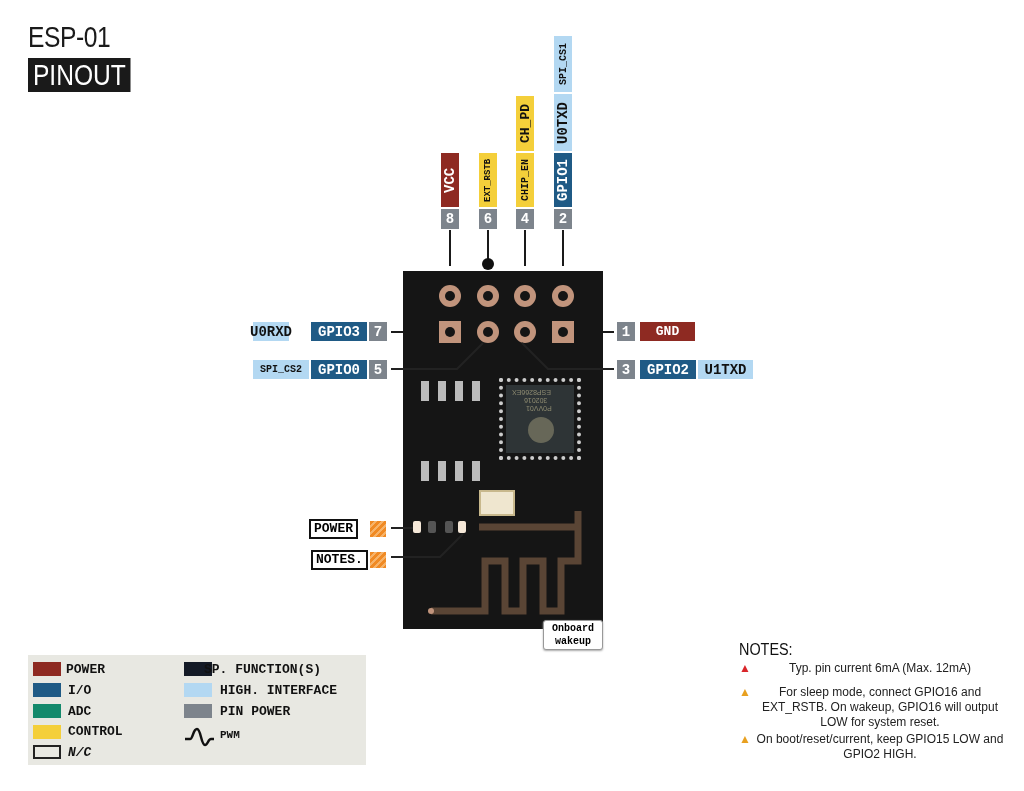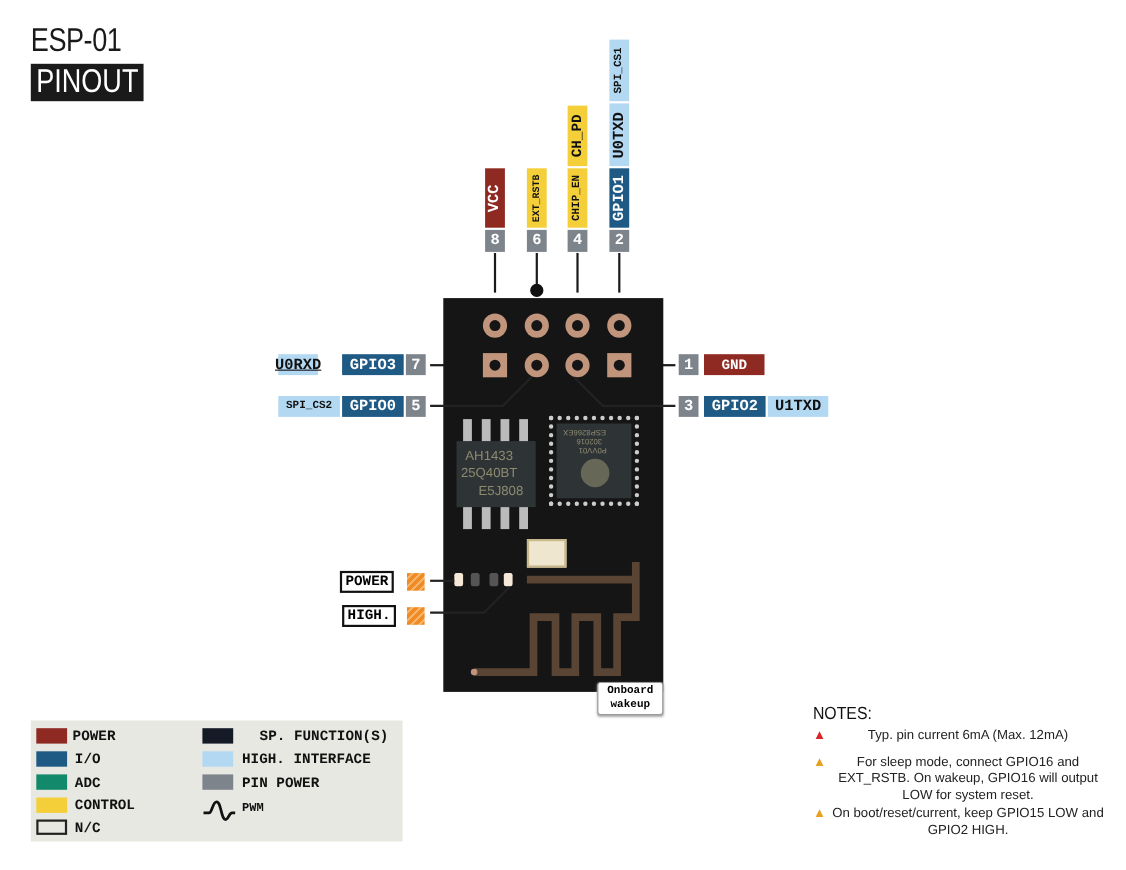--- a/index.html
+++ b/index.html
@@ -49,21 +49,21 @@
 <div class="lbl ctl mono v" style="left:516px;top:153px;width:18px;height:54px;font-size:10px;">CHIP_EN</div>
 <div class="lbl ctl mono v" style="left:516px;top:96px;width:18px;height:55px;font-size:13px;">CH_PD</div>
 <div class="line" style="left:524px;top:230px;width:2px;height:36px;"></div>
 
 <div class="lbl pin mono" style="left:554px;top:209px;width:18px;height:20px;font-size:14px;">2</div>
 <div class="lbl io mono v" style="left:554px;top:153px;width:18px;height:54px;font-size:14px;">GPIO1</div>
 <div class="lbl comm mono v" style="left:554px;top:94px;width:18px;height:57px;font-size:14px;">U0TXD</div>
 <div class="lbl comm mono v" style="left:554px;top:36px;width:18px;height:56px;font-size:10px;">SPI_CS1</div>
 <div class="line" style="left:562px;top:230px;width:2px;height:36px;"></div>
 
-<div class="lbl comm mono" style="left:253px;top:322px;width:36px;height:19px;font-size:14px;text-decoration:underline;">U0RXD</div>
+<div class="lbl comm mono" style="left:253px;top:322px;width:36px;height:19px;font-size:14px;">U0RXD</div>
 <div class="lbl io mono" style="left:311px;top:322px;width:56px;height:19px;font-size:14px;">GPIO3</div>
 <div class="lbl pin mono" style="left:369px;top:322px;width:18px;height:19px;font-size:14px;">7</div>
 <div class="line" style="left:391px;top:331px;width:36px;height:2px;"></div>
 
 <div class="lbl comm mono" style="left:253px;top:360px;width:56px;height:19px;font-size:10px;">SPI_CS2</div>
 <div class="lbl io mono" style="left:311px;top:360px;width:56px;height:19px;font-size:14px;">GPIO0</div>
 <div class="lbl pin mono" style="left:369px;top:360px;width:18px;height:19px;font-size:14px;">5</div>
 
 <div class="lbl pin mono" style="left:617px;top:322px;width:18px;height:19px;font-size:14px;">1</div>
 <div class="lbl pwr mono" style="left:640px;top:322px;width:55px;height:19px;font-size:13px;">GND</div>
@@ -77,25 +77,20 @@
 
   <div class="pad" style="left:36px;top:14px;"></div>
   <div class="pad" style="left:74px;top:14px;"></div>
   <div class="pad" style="left:111px;top:14px;"></div>
   <div class="pad" style="left:149px;top:14px;"></div>
   <div class="pad sq" style="left:36px;top:50px;"></div>
   <div class="pad" style="left:74px;top:50px;"></div>
   <div class="pad" style="left:111px;top:50px;"></div>
   <div class="pad sq" style="left:149px;top:50px;"></div>
 
-  <div style="position:absolute;left:12px;top:130px;width:72px;height:60px;background:#2e3436;">
-    <div style="position:absolute;left:8px;top:6px;font-size:12px;color:#8d8a70;">AH1433</div>
-    <div style="position:absolute;left:4px;top:22px;font-size:12px;color:#8d8a70;">25Q40BT</div>
-    <div style="position:absolute;left:20px;top:38px;font-size:12px;color:#8d8a70;">E5J808</div>
-  </div>
   <div style="position:absolute;left:18px;top:110px;width:8px;height:20px;background:#bbb;"></div>
   <div style="position:absolute;left:35px;top:110px;width:8px;height:20px;background:#bbb;"></div>
   <div style="position:absolute;left:52px;top:110px;width:8px;height:20px;background:#bbb;"></div>
   <div style="position:absolute;left:69px;top:110px;width:8px;height:20px;background:#bbb;"></div>
   <div style="position:absolute;left:18px;top:190px;width:8px;height:20px;background:#bbb;"></div>
   <div style="position:absolute;left:35px;top:190px;width:8px;height:20px;background:#bbb;"></div>
   <div style="position:absolute;left:52px;top:190px;width:8px;height:20px;background:#bbb;"></div>
   <div style="position:absolute;left:69px;top:190px;width:8px;height:20px;background:#bbb;"></div>
 
   <div style="position:absolute;left:103px;top:114px;width:68px;height:68px;background:#2e3436;outline:4px dotted #ccc;outline-offset:3px;">
@@ -120,42 +115,42 @@
 
 <svg style="position:absolute;left:0;top:0;" width="1024" height="791">
   <polyline points="391,369 457,369 483,343" fill="none" stroke="#222" stroke-width="2"></polyline>
   <polyline points="614,369 548,369 522,343" fill="none" stroke="#222" stroke-width="2"></polyline>
   <polyline points="391,557 440,557 463,534" fill="none" stroke="#222" stroke-width="2"></polyline>
   <line x1="391" y1="528" x2="413" y2="528" stroke="#222" stroke-width="2"></line>
 </svg>
 
 <div class="led-lbl mono" style="left:309px;top:519px;">POWER</div>
 <div class="led-sw" style="left:370px;top:521px;"></div>
-<div class="led-lbl mono" style="left:311px;top:550px;">HIGH.</div>
+<div class="led-lbl mono" style="left:311px;top:550px;">NOTES.</div>
 <div class="led-sw" style="left:370px;top:552px;"></div>
 
 <div class="callout mono">
   <div>Onboard</div>
   <div>wakeup</div>
 </div>
 
 <div class="legend">
   <div class="sw" style="left:5px;top:7px;background:#8e2a22;"></div>
   <div class="lgt mono" style="left:38px;top:7px;">POWER</div>
   <div class="sw" style="left:5px;top:28px;background:#1f5a85;"></div>
   <div class="lgt mono" style="left:40px;top:28px;">I/O</div>
   <div class="sw" style="left:5px;top:49px;background:#13896b;"></div>
   <div class="lgt mono" style="left:40px;top:49px;">ADC</div>
   <div class="sw" style="left:5px;top:70px;background:#f4cf3a;"></div>
   <div class="lgt mono" style="left:40px;top:69px;">CONTROL</div>
   <div class="sw" style="left:5px;top:90px;background:#e8e8e2;border:2px solid #222;box-sizing:border-box;"></div>
-  <div class="lgt mono" style="left:40px;top:90px;">N/C</div>
+  <div class="lgt mono" style="left:40px;top:90px;font-style:italic;">N/C</div>
 
   <div class="sw" style="left:156px;top:7px;background:#141a26;"></div>
-  <div class="lgt mono" style="left:208px;top:7px;">SP. FUNCTION(S)</div>
+  <div class="lgt mono" style="left:176px;top:7px;">SP. FUNCTION(S)</div>
   <div class="sw" style="left:156px;top:28px;background:#b3d8f2;"></div>
   <div class="lgt mono" style="left:192px;top:28px;">HIGH. INTERFACE</div>
   <div class="sw" style="left:156px;top:49px;background:#7d848c;"></div>
   <div class="lgt mono" style="left:192px;top:49px;">PIN POWER</div>
   <svg style="position:absolute;left:156px;top:72px;" width="30" height="20">
     <path d="M1 12 H6 C9 12 9 2 13 2 C17 2 17 18 21 18 C24 18 24 12 27 12 H30" fill="none" stroke="#111" stroke-width="2.5"></path>
   </svg>
   <div class="lgt mono" style="left:192px;top:74px;font-size:11px;">PWM</div>
 </div>
 

